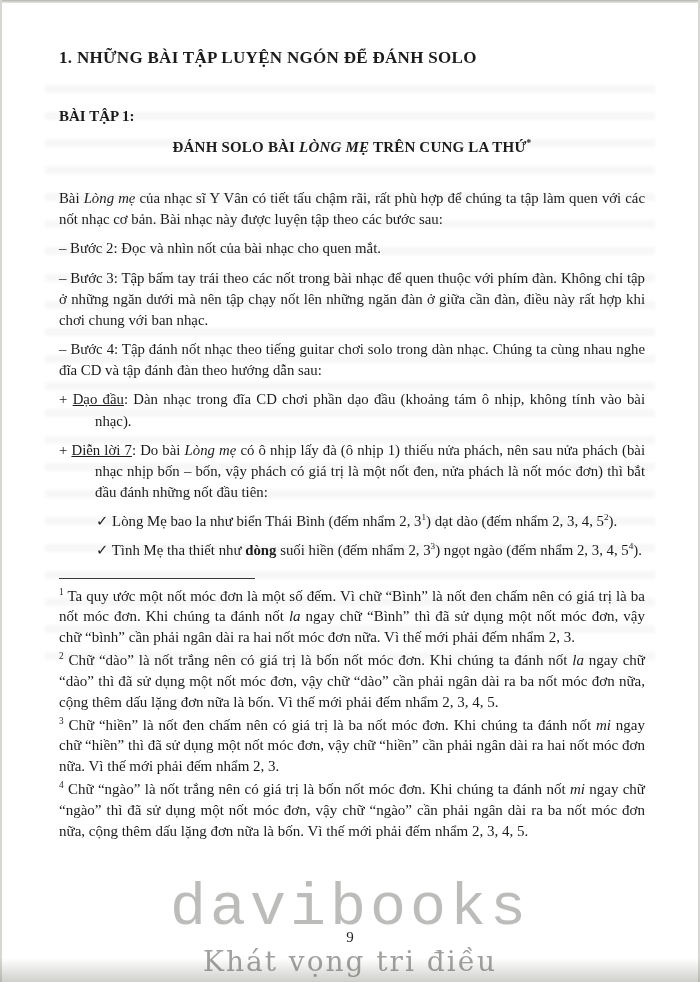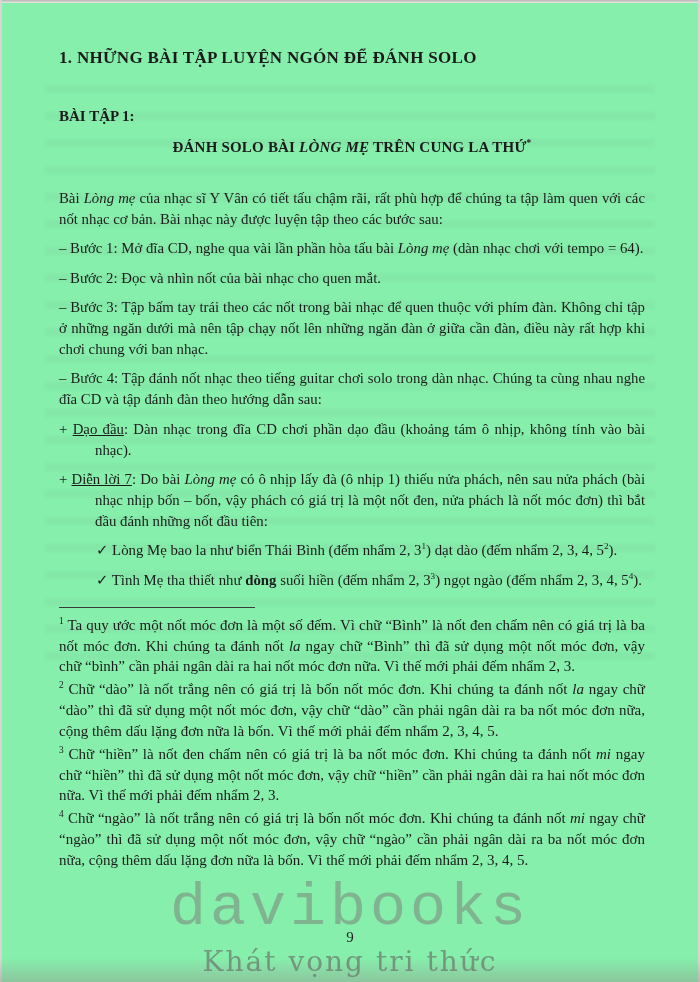--- a/index.html
+++ b/index.html
@@ -3,21 +3,21 @@
 <meta charset="utf-8">
 <style>
   html,body{margin:0;padding:0;}
   body{
     width:700px;height:982px;
     background:#d8d8d4;
     font-family:"Liberation Serif","DejaVu Serif",serif;
   }
   .page{
     position:relative;width:700px;height:982px;
-    background:#86efac;overflow:hidden;box-sizing:border-box;color:#1b1b1b;
+    background:#ffffff;overflow:hidden;box-sizing:border-box;color:#1b1b1b;
   }
   .edge-top{position:absolute;top:0;left:0;right:0;height:3px;
     background:linear-gradient(#b3b3af,#eaeae6);}
   .edge-left{position:absolute;top:0;left:0;bottom:0;width:2px;background:#d6d6d2;}
   .edge-right{position:absolute;top:0;right:0;bottom:0;width:2px;background:#d6d6d2;}
   .edge-bottom{position:absolute;left:0;right:0;bottom:0;height:24px;
     background:linear-gradient(rgba(150,150,145,0),rgba(148,148,142,0.45));}
   
   .bleed{
     position:absolute;left:45px;right:45px;top:85px;height:590px;
@@ -73,21 +73,20 @@
 
   <div class="content">
     <h1 class="section-title">1. NHỮNG BÀI TẬP LUYỆN NGÓN ĐỂ ĐÁNH SOLO</h1>
 
     <h2 class="exercise-label">BÀI TẬP 1:</h2>
 
     <h2 class="exercise-title"><span>ĐÁNH SOLO BÀI </span><span class="it">LÒNG MẸ</span><span> TRÊN CUNG LA THỨ</span><sup>*</sup></h2>
 
     <p class="para"><span>Bài </span><span class="it">Lòng mẹ</span><span> của nhạc sĩ Y Vân có tiết tấu chậm rãi, rất phù hợp để chúng ta tập làm quen với các nốt nhạc cơ bản. Bài nhạc này được luyện tập theo các bước sau:</span></p>
 
-    <p class="para"><span>– Bước 1: Mở đĩa CD, nghe qua vài lần phần hòa tấu bài </span><span class="it">Lòng mẹ</span><span> (dàn nhạc chơi với tempo = 64).</span></p>
 
     <p class="para"><span>– Bước 2: Đọc và nhìn nốt của bài nhạc cho quen mắt.</span></p>
 
     <p class="para"><span>– Bước 3: Tập bấm tay trái theo các nốt trong bài nhạc để quen thuộc với phím đàn. Không chỉ tập ở những ngăn dưới mà nên tập chạy nốt lên những ngăn đàn ở giữa cần đàn, điều này rất hợp khi chơi chung với ban nhạc.</span></p>
 
     <p class="para"><span>– Bước 4: Tập đánh nốt nhạc theo tiếng guitar chơi solo trong dàn nhạc. Chúng ta cùng nhau nghe đĩa CD và tập đánh đàn theo hướng dẫn sau:</span></p>
 
     <p class="para hang-plus"><span>+ </span><span class="un">Dạo đầu</span><span>: Dàn nhạc trong đĩa CD chơi phần dạo đầu (khoảng tám ô nhịp, không tính vào bài nhạc).</span></p>
 
     <p class="para hang-plus"><span>+ </span><span class="un">Diễn lời 7</span><span>: Do bài </span><span class="it">Lòng mẹ</span><span> có ô nhịp lấy đà (ô nhịp 1) thiếu nửa phách, nên sau nửa phách (bài nhạc nhịp bốn – bốn, vậy phách có giá trị là một nốt đen, nửa phách là nốt móc đơn) thì bắt đầu đánh những nốt đầu tiên:</span></p>
@@ -98,18 +97,18 @@
 
     <div class="footnote-divider"></div>
 
     <p class="footnote"><sup>1</sup><span> Ta quy ước một nốt móc đơn là một số đếm. Vì chữ “Bình” là nốt đen chấm nên có giá trị là ba nốt móc đơn. Khi chúng ta đánh nốt </span><span class="it">la</span><span> ngay chữ “Bình” thì đã sử dụng một nốt móc đơn, vậy chữ “bình” cần phải ngân dài ra hai nốt móc đơn nữa. Vì thế mới phải đếm nhẩm 2, 3.</span></p>
     <p class="footnote"><sup>2</sup><span> Chữ “dào” là nốt trắng nên có giá trị là bốn nốt móc đơn. Khi chúng ta đánh nốt </span><span class="it">la</span><span> ngay chữ “dào” thì đã sử dụng một nốt móc đơn, vậy chữ “dào” cần phải ngân dài ra ba nốt móc đơn nữa, cộng thêm dấu lặng đơn nữa là bốn. Vì thế mới phải đếm nhẩm 2, 3, 4, 5.</span></p>
     <p class="footnote"><sup>3</sup><span> Chữ “hiền” là nốt đen chấm nên có giá trị là ba nốt móc đơn. Khi chúng ta đánh nốt </span><span class="it">mi</span><span> ngay chữ “hiền” thì đã sử dụng một nốt móc đơn, vậy chữ “hiền” cần phải ngân dài ra hai nốt móc đơn nữa. Vì thế mới phải đếm nhẩm 2, 3.</span></p>
     <p class="footnote"><sup>4</sup><span> Chữ “ngào” là nốt trắng nên có giá trị là bốn nốt móc đơn. Khi chúng ta đánh nốt </span><span class="it">mi</span><span> ngay chữ “ngào” thì đã sử dụng một nốt móc đơn, vậy chữ “ngào” cần phải ngân dài ra ba nốt móc đơn nữa, cộng thêm dấu lặng đơn nữa là bốn. Vì thế mới phải đếm nhẩm 2, 3, 4, 5.</span></p>
   </div>
 
   <div class="watermark-main">davibooks</div>
-  <div class="watermark-sub">Khát vọng tri thức</div>
+  <div class="watermark-sub">Khát vọng tri điều</div>
 
   <div class="page-number">9</div>
 
   <div class="edge-bottom"></div>
 </div>
 
 </body></html>

